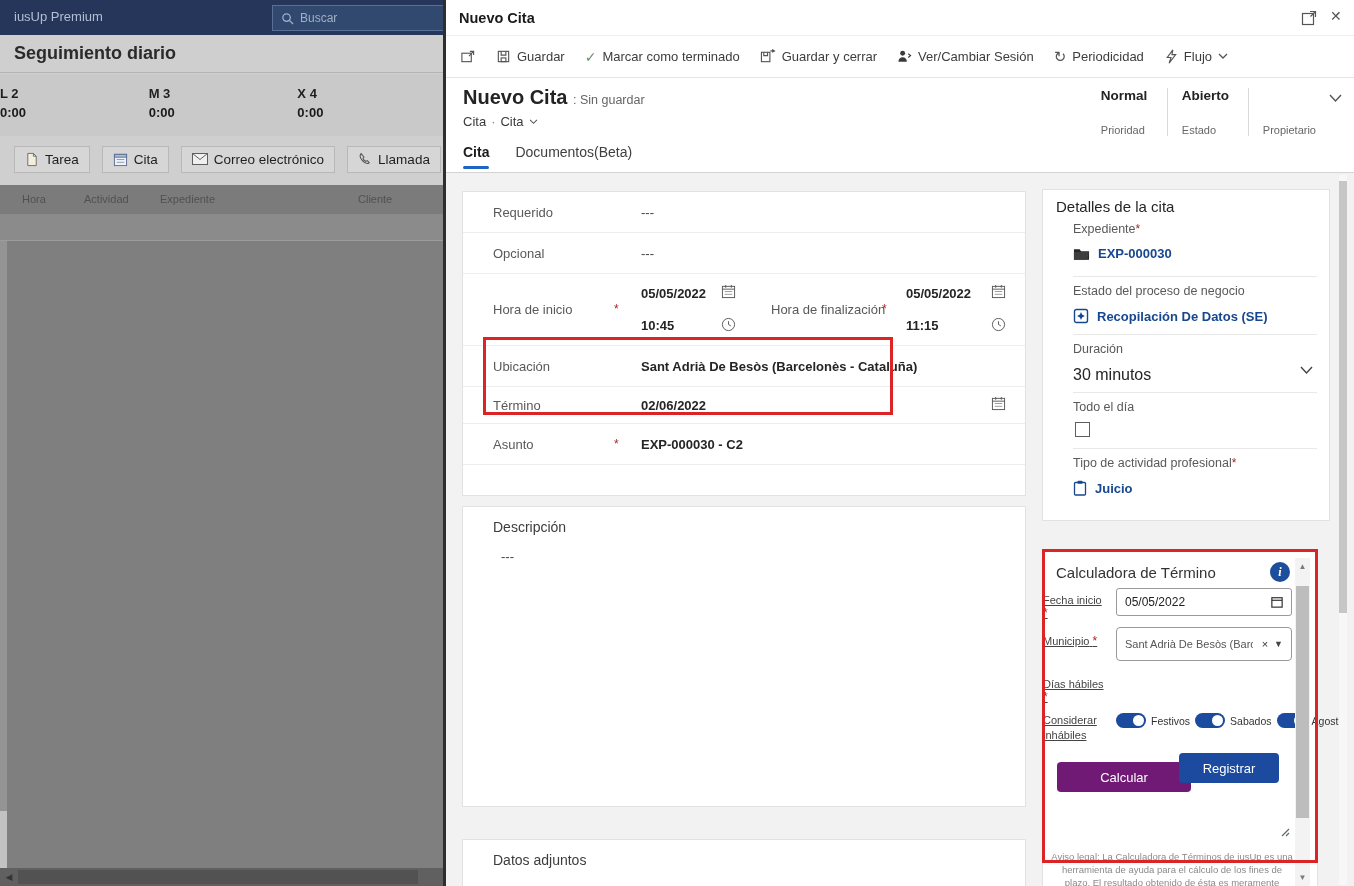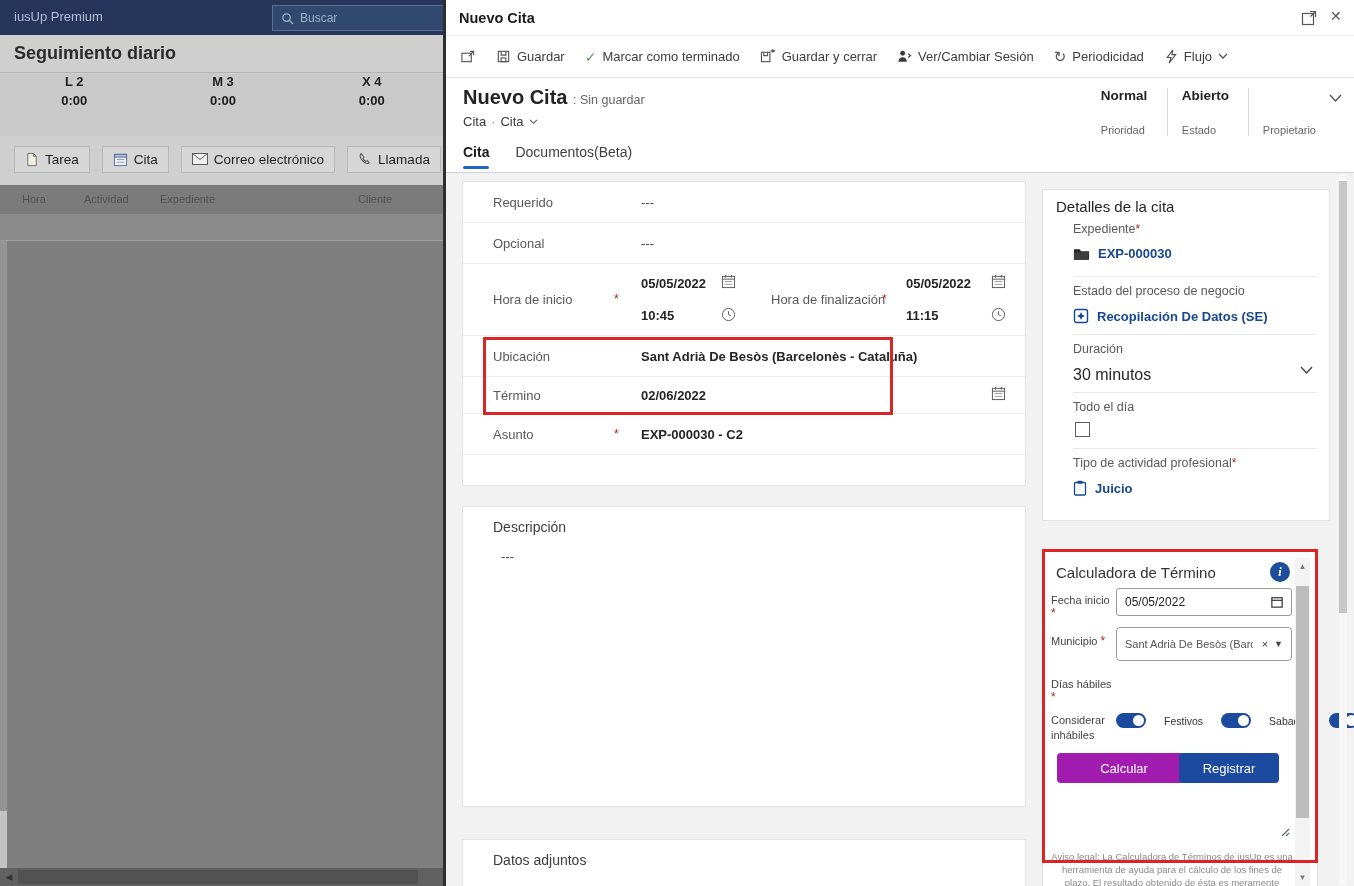--- a/index.html
+++ b/index.html
@@ -11,21 +11,21 @@
   .left-panel { position:absolute; left:0; top:0; width:500px; height:886px; background:#cfcfcf; overflow:hidden; }
   .lp-topbar { position:absolute; left:0; top:0; width:446px; height:35px; background:#26365b; }
   .lp-apptitle { position:absolute; left:14px; top:9px; font-size:13px; color:#b4bed2; }
   .lp-search { position:absolute; left:272px; top:5px; width:174px; height:26px; background:#32496f;
     border:1px solid #5a6f93; display:flex; align-items:center; gap:6px; padding:0 8px; }
   .lp-search span { font-size:12px; color:#9fb0c8; }
   .lp-heading { position:absolute; left:0; top:35px; width:446px; height:38px; background:#cfcfcf;
     border-bottom:1px solid #b3b3b3; }
   .lp-heading .t { position:absolute; left:14px; top:8px; font-size:18px; font-weight:700; color:#2b2b2b; }
   .lp-days { position:absolute; left:0; top:74px; width:446px; height:62px; background:#c9c9c9; display:flex; }
-  .lp-day { width:164px; text-align:center; }
+  .lp-day { width:164px; text-align:left; padding-top:12px; }
   .lp-day .dl { font-size:13px; font-weight:600; color:#1f1f1f; }
   .lp-day .dv { font-size:13px; font-weight:700; color:#1a1a1a; margin-top:4px; }
   .lp-actions { position:absolute; left:14px; top:140px; width:432px; height:38px; display:flex; gap:12px; align-items:center; }
   .lp-btn { display:inline-flex; align-items:center; gap:6px; background:#d6d6d6; border:1px solid #b8b8b8;
     padding:5px 10px; font-size:13.5px; color:#1f1f1f; cursor:default; }
   .lp-thead { position:absolute; left:0; top:185px; width:446px; height:29px; background:#7b7b7b; }
   .lp-th { position:absolute; top:8px; font-size:11px; color:#515151; }
   .lp-emptyrow { position:absolute; left:0; top:214px; width:446px; height:27px; background:#8b8b8b; border-bottom:1px solid #9d9d9d; }
   .lp-body { position:absolute; left:0; top:241px; width:446px; height:627px; background:#7f7f7f; }
   .lp-vscroll { position:absolute; left:0; top:241px; width:7px; height:627px; background:#949494; }
@@ -61,21 +61,21 @@
 
   .dlg-tabs { position:absolute; left:0; top:140px; width:908px; height:32px; display:flex; gap:26px; padding-left:17px; }
   .tab { font-size:14px; color:#404040; padding-top:4px; position:relative; cursor:pointer; }
   .tab.active { font-weight:700; color:#1c1c1c; }
   .tab.active::after { content:""; position:absolute; left:0; bottom:3px; width:100%; height:3px; background:#2064c4; border-radius:2px; }
 
   .dlg-content { position:absolute; left:0; top:172px; width:908px; height:714px; background:#f2f2f2; border-top:1px solid #d4d4d4; }
   .card { position:absolute; background:#fff; border:1px solid #e2e2e2; }
 
   
-  .main-card { left:16px; top:8px; width:564px; height:305px; }
+  .main-card { left:16px; top:18px; width:564px; height:305px; }
   .frow { position:absolute; left:0; width:562px; border-bottom:1px solid #ededed; }
   .flabel { position:absolute; left:30px; font-size:13px; color:#595959; }
   .fvalue { position:absolute; left:178px; font-size:13px; color:#252525; font-weight:600; }
   .fvalue.empty { font-weight:400; color:#444; }
   .req { color:#a4262c; font-size:12px; }
   .icon-cell { position:absolute; }
 
   .redbox1 { position:absolute; left:37px; top:164px; width:410px; height:78px; border:3px solid #dc2424; pointer-events:none; z-index:30; }
 
   .desc-card { left:16px; top:333px; width:564px; height:301px; }
@@ -91,32 +91,32 @@
   .dtl-div { position:absolute; left:30px; width:244px; height:1px; background:#e8e8e8; }
   .dtl-chevron { position:absolute; right:16px; cursor:pointer; }
   .checkbox { position:absolute; left:32px; width:15px; height:15px; border:1px solid #605e5c; background:#fff; cursor:pointer; }
 
   
   .calc-widget { position:absolute; left:596px; top:376px; width:276px; height:338px; background:#fff; border:1px solid #e2e2e2; }
   .redbox2 { position:absolute; left:596px; top:376px; width:276px; height:314px; border:3px solid #dc2424; pointer-events:none; z-index:30; }
   .calc-title { position:absolute; left:13px; top:14px; font-size:15px; color:#333; }
   .info-icon { position:absolute; left:227px; top:12px; width:20px; height:20px; border-radius:50%; background:#1d4e9b;
     color:#fff; font-size:12px; font-style:italic; font-weight:700; text-align:center; line-height:20px; font-family:"Liberation Serif",serif; cursor:pointer; }
-  .calc-label { position:absolute; left:8px; width:64px; font-size:11px; color:#444; }
+  .calc-label { position:absolute; left:0; width:64px; font-size:11px; color:#444;text-decoration:underline; }
   .calc-input { position:absolute; left:73px; width:176px; border:1px solid #999; border-radius:3px; background:#fff;
     font-size:12px; color:#222; display:flex; align-items:center; padding:0 8px; }
   .combo-x { margin-left:auto; font-size:11px; color:#333; cursor:pointer; }
   .combo-arrow { font-size:9px; color:#444; margin-left:6px; cursor:pointer; }
-  .toggles-row { position:absolute; left:73px; top:163px; width:182px; display:flex; align-items:center; gap:18px; flex-wrap:nowrap; }
+  .toggles-row { position:absolute; left:73px; top:163px; width:182px; display:flex; align-items:center; gap:5px; flex-wrap:nowrap; }
   .toggle { width:30px; height:15px; border-radius:8px; background:#1b4a9e; position:relative; flex:0 0 auto; cursor:pointer; }
   .toggle::after { content:""; position:absolute; right:2px; top:2px; width:11px; height:11px; border-radius:50%; background:#fff; }
   .toggle-lab { font-size:10.5px; color:#333; flex:0 0 auto; }
   .calc-btn { position:absolute; top:203px; height:30px; border:none; border-radius:4px; color:#fff; font-size:13px;
     font-family:inherit; cursor:pointer; }
-  .btn-calcular { left:14px; width:134px; background:#a21caf; }
+  .btn-calcular { left:14px; width:134px; background:#701a75;margin-top:9px; }
   .btn-registrar { left:136px; width:100px; background:#1b4a9e; }
   .result-box { position:absolute; left:10px; top:242px; width:240px; height:50px; background:#d6e7da; border-radius:6px;
     font-size:12px; color:#333; text-align:center; padding:7px 10px 0; white-space:pre-wrap; line-height:16px; }
   .resize-handle { position:absolute; left:238px; top:278px; }
   .legal { position:absolute; left:6px; top:300px; width:246px; font-size:9.5px; color:#8a8a8a; text-align:center; line-height:13px; }
 
   
   .calc-scroll { position:absolute; left:252px; top:8px; width:15px; height:330px; background:#f3f3f3; }
   .calc-scroll .arrow { position:absolute; left:0; width:15px; text-align:center; font-size:8px; color:#7a7a7a; cursor:pointer; }
   .calc-thumb { position:absolute; left:1px; top:28px; width:13px; height:232px; background:#bdbdbd; cursor:pointer; }

